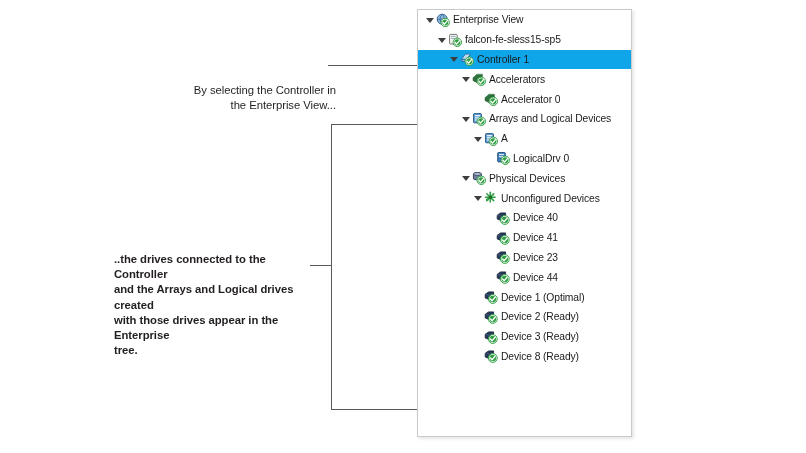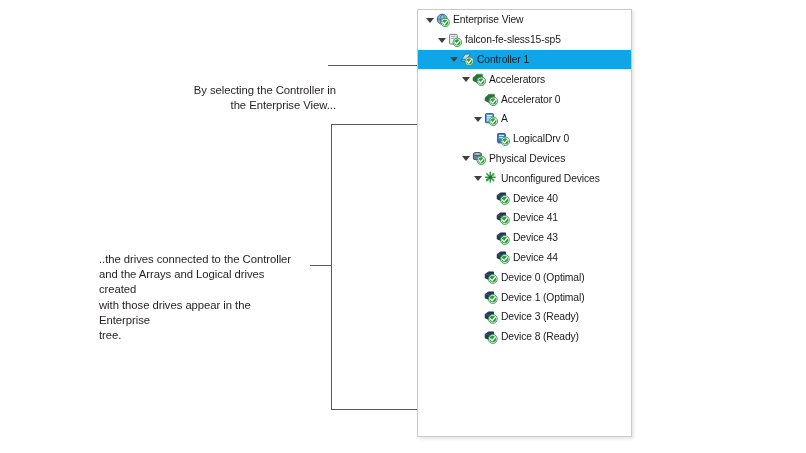--- a/index.html
+++ b/index.html
@@ -26,24 +26,25 @@
     white-space: pre-line;
   }
   #annotation-controller {
     left: 186px;
     top: 55px;
     width: 150px;
     text-align: right;
     margin-top: 28px;
   }
   #annotation-drives {
-    left: 99px;
+    left: 114px;
     top: 252px;
     width: 200px;
     text-align: left;
+    font-weight: bold;
   }
 
   
   .hline {
     position: absolute;
     height: 0;
     border-top: 1px solid #58595b;
   }
   .vline {
     position: absolute;
@@ -188,20 +189,34 @@
           <span class="icon"><svg viewBox="0 0 14 14" width="14" height="14">
               <path d="M1.2 5.6 L5.0 2.4 L10.2 2.4 L10.2 7.6 L5.0 10.4 L1.2 8.6 Z" fill="#2f6f3d" stroke="#1d4a27" stroke-width="0.8" stroke-linejoin="round"></path>
               <path d="M1.2 5.6 L5.0 2.4 L10.2 2.4" fill="none" stroke="#5aa76b" stroke-width="0.8"></path>
               <circle cx="9.3" cy="9.3" r="4.2" fill="#ffffff" stroke="#2f9e41" stroke-width="1"></circle>
               <circle cx="9.3" cy="9.3" r="3.1" fill="#2f9e41"></circle>
               <path d="M7.000000000000001 9.3 l1.6 1.8 l3.1 -3.8" fill="none" stroke="#ffffff" stroke-width="1.3" stroke-linecap="round" stroke-linejoin="round"></path>
             </svg></span>
           <span class="row-label">Accelerator 0</span>
         </div>
         <div class="tree-row">
+          <span class="indent" style="width: 43px;"></span>
+          <span class="twisty open"></span>
+          <span class="icon"><svg viewBox="0 0 14 14" width="14" height="14">
+              <rect x="1.5" y="1.6" width="8.0" height="9.2" rx="0.9" fill="#5c9bd1" stroke="#24557f" stroke-width="0.9"></rect>
+              <rect x="2.9" y="3.0" width="5.2" height="1.3" fill="#e9f2fa"></rect>
+              <rect x="2.9" y="5.2" width="5.2" height="1.3" fill="#e9f2fa"></rect>
+              <rect x="2.9" y="7.4" width="5.2" height="1.3" fill="#e9f2fa"></rect>
+              <circle cx="9.3" cy="9.3" r="4.2" fill="#ffffff" stroke="#2f9e41" stroke-width="1"></circle>
+              <circle cx="9.3" cy="9.3" r="3.1" fill="#2f9e41"></circle>
+              <path d="M7.000000000000001 9.3 l1.6 1.8 l3.1 -3.8" fill="none" stroke="#ffffff" stroke-width="1.3" stroke-linecap="round" stroke-linejoin="round"></path>
+            </svg></span>
+          <span class="row-label">Arrays and Logical Devices</span>
+        </div>
+        <div class="tree-row">
           <span class="indent" style="width: 55px;"></span>
           <span class="twisty open"></span>
           <span class="icon"><svg viewBox="0 0 14 14" width="14" height="14">
               <rect x="1.5" y="1.6" width="8.0" height="9.2" rx="0.9" fill="#5c9bd1" stroke="#24557f" stroke-width="0.9"></rect>
               <rect x="2.9" y="3.0" width="5.2" height="1.3" fill="#e9f2fa"></rect>
               <rect x="2.9" y="5.2" width="5.2" height="1.3" fill="#e9f2fa"></rect>
               <rect x="2.9" y="7.4" width="5.2" height="1.3" fill="#e9f2fa"></rect>
               <circle cx="9.3" cy="9.3" r="4.2" fill="#ffffff" stroke="#2f9e41" stroke-width="1"></circle>
               <circle cx="9.3" cy="9.3" r="3.1" fill="#2f9e41"></circle>
               <path d="M7.000000000000001 9.3 l1.6 1.8 l3.1 -3.8" fill="none" stroke="#ffffff" stroke-width="1.3" stroke-linecap="round" stroke-linejoin="round"></path>
@@ -281,21 +296,21 @@
           <span class="indent" style="width: 67px;"></span>
           <span class="twisty none"></span>
           <span class="icon"><svg viewBox="0 0 14 14" width="14" height="14">
               <path d="M1.2 4.3 L4.6 1.9 L9.6 1.9 L9.6 7.0 L5.6 9.8 L1.2 8.0 Z" fill="#263a57" stroke="#16233a" stroke-width="0.8" stroke-linejoin="round"></path>
               <path d="M1.2 4.3 L5.6 5.2 L9.6 1.9" fill="none" stroke="#4a6punkt" stroke-width="0.7"></path>
               <path d="M1.2 4.3 L5.6 5.2 L5.6 9.8" fill="none" stroke="#475f85" stroke-width="0.7"></path>
               <circle cx="8.8" cy="9" r="4.4" fill="#ffffff" stroke="#2f9e41" stroke-width="1"></circle>
               <circle cx="8.8" cy="9" r="3.3000000000000003" fill="#2f9e41"></circle>
               <path d="M6.500000000000001 9 l1.6 1.8 l3.1 -3.8" fill="none" stroke="#ffffff" stroke-width="1.3" stroke-linecap="round" stroke-linejoin="round"></path>
             </svg></span>
-          <span class="row-label">Device 43</span>
+          <span class="row-label">Device 23</span>
         </div>
         <div class="tree-row">
           <span class="indent" style="width: 67px;"></span>
           <span class="twisty none"></span>
           <span class="icon"><svg viewBox="0 0 14 14" width="14" height="14">
               <path d="M1.2 4.3 L4.6 1.9 L9.6 1.9 L9.6 7.0 L5.6 9.8 L1.2 8.0 Z" fill="#263a57" stroke="#16233a" stroke-width="0.8" stroke-linejoin="round"></path>
               <path d="M1.2 4.3 L5.6 5.2 L9.6 1.9" fill="none" stroke="#4a6punkt" stroke-width="0.7"></path>
               <path d="M1.2 4.3 L5.6 5.2 L5.6 9.8" fill="none" stroke="#475f85" stroke-width="0.7"></path>
               <circle cx="8.8" cy="9" r="4.4" fill="#ffffff" stroke="#2f9e41" stroke-width="1"></circle>
               <circle cx="8.8" cy="9" r="3.3000000000000003" fill="#2f9e41"></circle>
@@ -307,34 +322,34 @@
           <span class="indent" style="width: 55px;"></span>
           <span class="twisty none"></span>
           <span class="icon"><svg viewBox="0 0 14 14" width="14" height="14">
               <path d="M1.2 4.3 L4.6 1.9 L9.6 1.9 L9.6 7.0 L5.6 9.8 L1.2 8.0 Z" fill="#263a57" stroke="#16233a" stroke-width="0.8" stroke-linejoin="round"></path>
               <path d="M1.2 4.3 L5.6 5.2 L9.6 1.9" fill="none" stroke="#4a6punkt" stroke-width="0.7"></path>
               <path d="M1.2 4.3 L5.6 5.2 L5.6 9.8" fill="none" stroke="#475f85" stroke-width="0.7"></path>
               <circle cx="8.8" cy="9" r="4.4" fill="#ffffff" stroke="#2f9e41" stroke-width="1"></circle>
               <circle cx="8.8" cy="9" r="3.3000000000000003" fill="#2f9e41"></circle>
               <path d="M6.500000000000001 9 l1.6 1.8 l3.1 -3.8" fill="none" stroke="#ffffff" stroke-width="1.3" stroke-linecap="round" stroke-linejoin="round"></path>
             </svg></span>
-          <span class="row-label">Device 0 (Optimal)</span>
-        </div>
-        <div class="tree-row">
-          <span class="indent" style="width: 55px;"></span>
-          <span class="twisty none"></span>
-          <span class="icon"><svg viewBox="0 0 14 14" width="14" height="14">
-              <path d="M1.2 4.3 L4.6 1.9 L9.6 1.9 L9.6 7.0 L5.6 9.8 L1.2 8.0 Z" fill="#263a57" stroke="#16233a" stroke-width="0.8" stroke-linejoin="round"></path>
-              <path d="M1.2 4.3 L5.6 5.2 L9.6 1.9" fill="none" stroke="#4a6punkt" stroke-width="0.7"></path>
-              <path d="M1.2 4.3 L5.6 5.2 L5.6 9.8" fill="none" stroke="#475f85" stroke-width="0.7"></path>
-              <circle cx="8.8" cy="9" r="4.4" fill="#ffffff" stroke="#2f9e41" stroke-width="1"></circle>
-              <circle cx="8.8" cy="9" r="3.3000000000000003" fill="#2f9e41"></circle>
-              <path d="M6.500000000000001 9 l1.6 1.8 l3.1 -3.8" fill="none" stroke="#ffffff" stroke-width="1.3" stroke-linecap="round" stroke-linejoin="round"></path>
-            </svg></span>
           <span class="row-label">Device 1 (Optimal)</span>
+        </div>
+        <div class="tree-row">
+          <span class="indent" style="width: 55px;"></span>
+          <span class="twisty none"></span>
+          <span class="icon"><svg viewBox="0 0 14 14" width="14" height="14">
+              <path d="M1.2 4.3 L4.6 1.9 L9.6 1.9 L9.6 7.0 L5.6 9.8 L1.2 8.0 Z" fill="#263a57" stroke="#16233a" stroke-width="0.8" stroke-linejoin="round"></path>
+              <path d="M1.2 4.3 L5.6 5.2 L9.6 1.9" fill="none" stroke="#4a6punkt" stroke-width="0.7"></path>
+              <path d="M1.2 4.3 L5.6 5.2 L5.6 9.8" fill="none" stroke="#475f85" stroke-width="0.7"></path>
+              <circle cx="8.8" cy="9" r="4.4" fill="#ffffff" stroke="#2f9e41" stroke-width="1"></circle>
+              <circle cx="8.8" cy="9" r="3.3000000000000003" fill="#2f9e41"></circle>
+              <path d="M6.500000000000001 9 l1.6 1.8 l3.1 -3.8" fill="none" stroke="#ffffff" stroke-width="1.3" stroke-linecap="round" stroke-linejoin="round"></path>
+            </svg></span>
+          <span class="row-label">Device 2 (Ready)</span>
         </div>
         <div class="tree-row">
           <span class="indent" style="width: 55px;"></span>
           <span class="twisty none"></span>
           <span class="icon"><svg viewBox="0 0 14 14" width="14" height="14">
               <path d="M1.2 4.3 L4.6 1.9 L9.6 1.9 L9.6 7.0 L5.6 9.8 L1.2 8.0 Z" fill="#263a57" stroke="#16233a" stroke-width="0.8" stroke-linejoin="round"></path>
               <path d="M1.2 4.3 L5.6 5.2 L9.6 1.9" fill="none" stroke="#4a6punkt" stroke-width="0.7"></path>
               <path d="M1.2 4.3 L5.6 5.2 L5.6 9.8" fill="none" stroke="#475f85" stroke-width="0.7"></path>
               <circle cx="8.8" cy="9" r="4.4" fill="#ffffff" stroke="#2f9e41" stroke-width="1"></circle>
               <circle cx="8.8" cy="9" r="3.3000000000000003" fill="#2f9e41"></circle>

